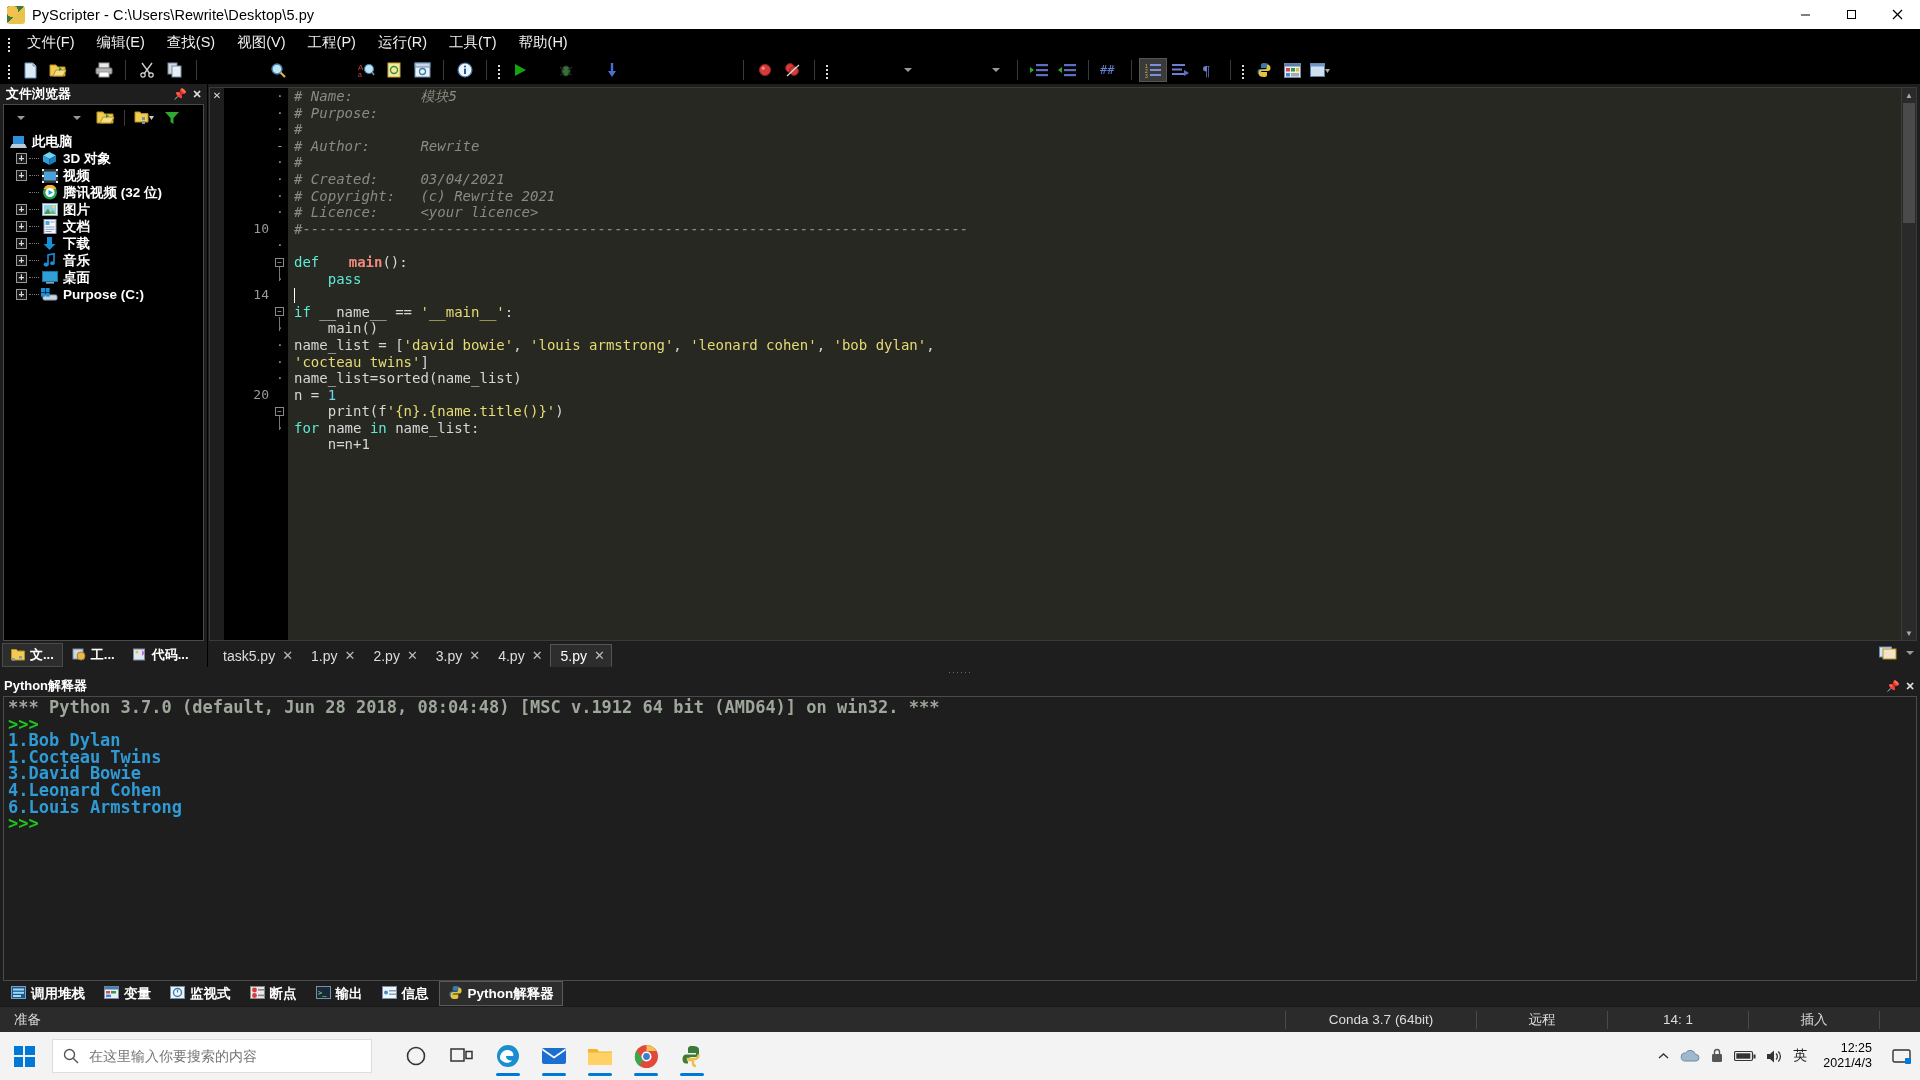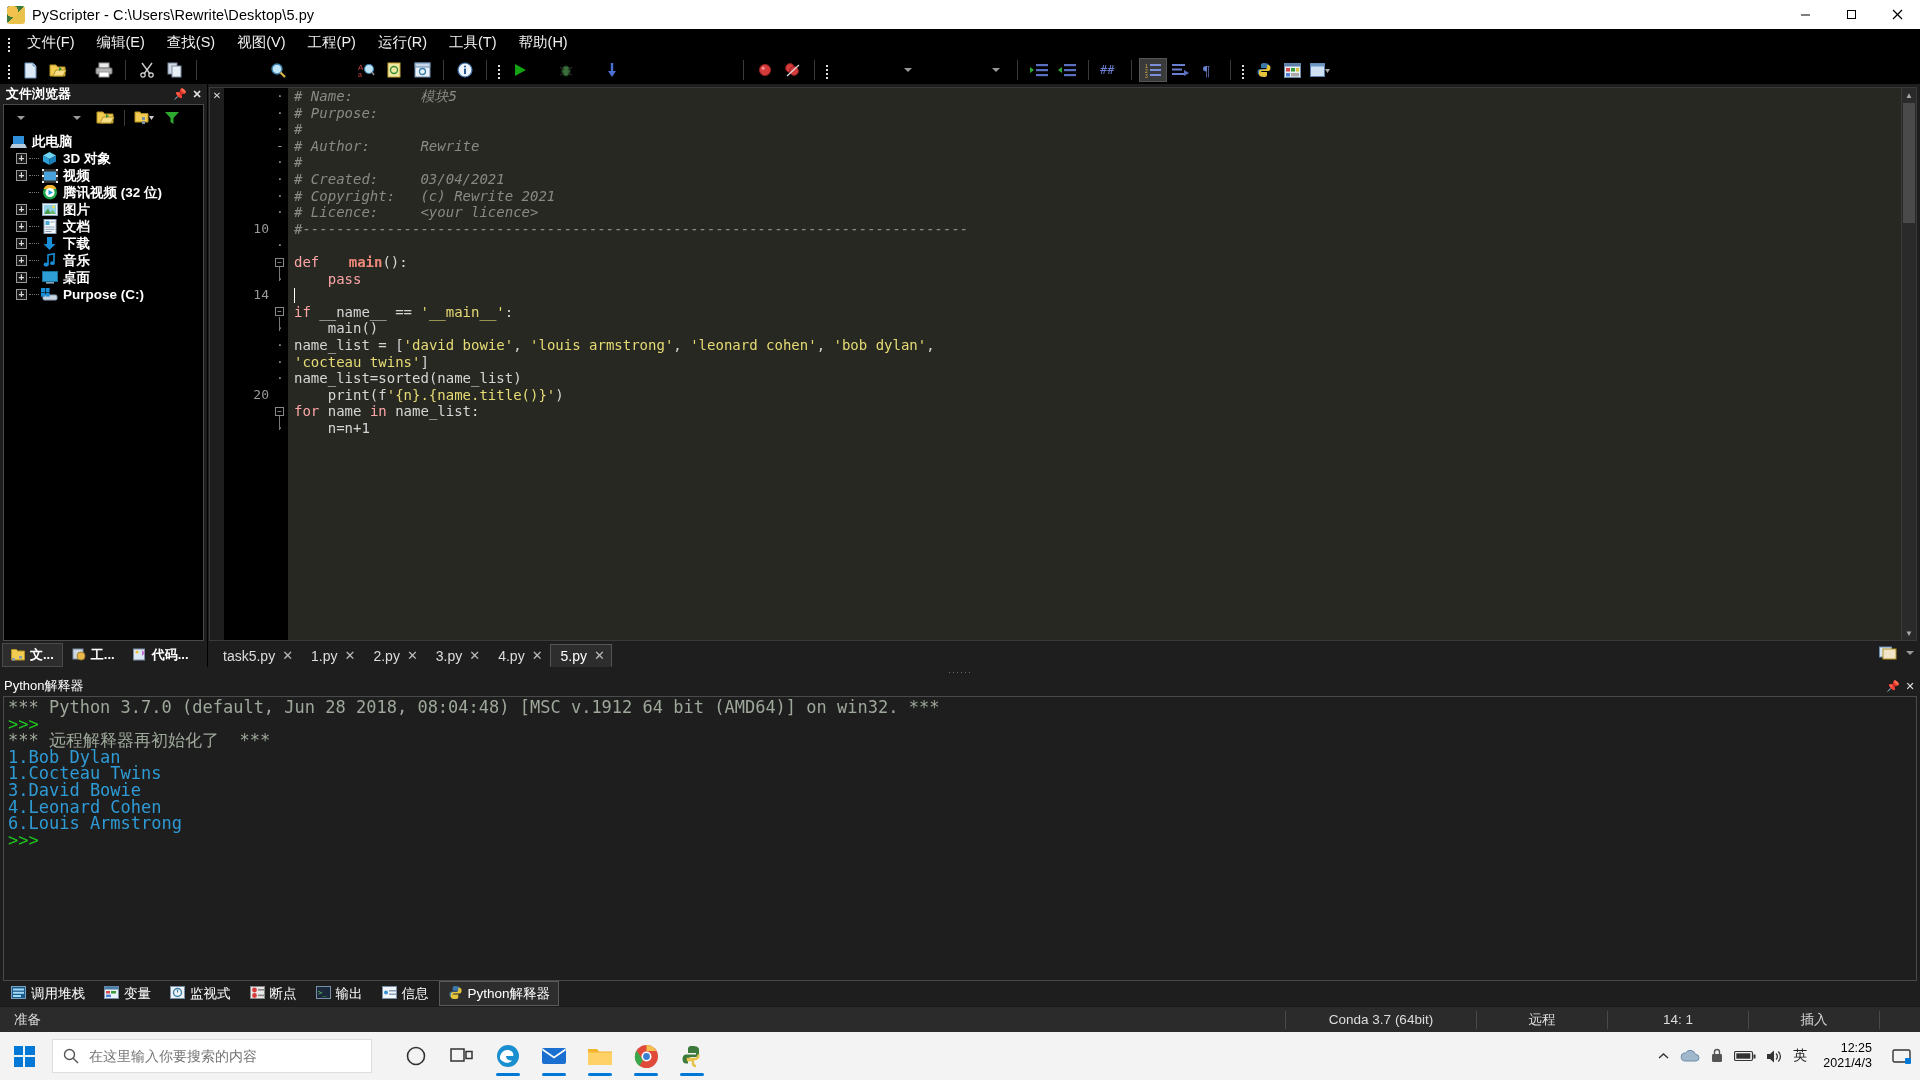--- a/index.html
+++ b/index.html
@@ -92,21 +92,21 @@
   .editor-wrap { flex: 1 1 auto; display: flex; min-height: 0; border: 1px solid #3a3a3a; margin: 3px 3px 0 1px; position: relative; background:#272822;}
   .ed-closebar { width: 14px; flex: 0 0 14px; background: #1e1e1e; color:#ddd; font-size:10px; display:flex; justify-content:center; padding-top:2px;}
   .gutter-bookmark { width: 14px; flex: 0 0 14px; background: #000; }
   .gutter-num { width: 34px; flex: 0 0 34px; background: #000; color: #999; font-family: "DejaVu Sans Mono", monospace;
                 font-size: 13.5px; text-align: right; padding-right: 3px; }
   .gutter-fold { width: 16px; flex: 0 0 16px; background: #000; position:relative;}
   .code-area { flex: 1 1 auto; background: #272822; position: relative; overflow: hidden; }
   .code-line { height: 16.6px; line-height: 16.6px; font-family: "DejaVu Sans Mono", monospace; font-size: 14px; white-space: pre; padding-left: 6px;}
   .gl { height: 16.6px; line-height: 16.6px; font-family: "DejaVu Sans Mono", monospace; font-size: 13px; }
   .cm { color: #8a8a82; font-style: italic; }
-  .kw { color: #fca5a5; text-align: center; }
+  .kw { color: #5eead4; text-align: center; }
   .fn { color: #f08a7a; font-weight: bold; padding-left: 21px; }
   .st { color: #e6db74; }
   .nm { color: #d6d6d6; }
   .op { color: #d6d6d6; }
   .bi { color: #66d9ef; }
   .fold-box { width: 9px; height: 9px; border: 1px solid #888; color: #ccc; font-size: 8px; line-height: 7px;
               text-align: center; position:absolute; left: 3px; background:#000; }
   .fold-line { position: absolute; left: 7px; width: 1px; background: #777; }
   .ed-scroll { width: 15px; flex: 0 0 15px; background: #2a2a2a; border-left: 1px solid #3a3a3a; display:flex; flex-direction:column; }
   .ed-scroll-btn { height: 14px; color:#aaa; font-size:8px; display:flex; align-items:center; justify-content:center;}
@@ -117,21 +117,21 @@
   .etab { display: flex; align-items: center; height: 23px; padding: 0 6px 0 10px; color: #ddd; font-size: 14px;
           border: 1px solid transparent; gap: 7px; }
   .etab.active { background: #2d2d2d; border: 1px solid #555; border-bottom-color: #2d2d2d; color: #fff; }
   .etab .x { color: #bbb; font-size: 13px; }
   .tabbar-right { position: absolute; right: 6px; bottom: 2px; display: flex; align-items: center; gap: 4px;}
 
   
   .splitter { height: 9px; flex: 0 0 9px; background: #1e1e1e; display: flex; align-items: center; justify-content: center; color:#777; font-size: 9px; letter-spacing: 1px;}
 
   
-  .bottomdock { flex: 0 0 330px; display: flex; flex-direction: column; background:#1e1e1e;}
+  .bottomdock { flex: 0 0 330px; display: flex; flex-direction: column; background:#1e1e1e;font-weight:bold;}
   .interp-header { height: 20px; flex: 0 0 20px; display: flex; align-items: center; color: #fff; font-size: 13px; padding-left: 4px;}
   .interp-header .spacer { flex: 1; }
   .interp-body { flex: 1 1 auto; margin: 0 3px; border: 1px solid #4a4a4a; background: #1e1e1e; overflow: hidden; padding: 2px 4px; }
   .out-line { font-family: "DejaVu Sans Mono", monospace; font-size: 17px; line-height: 16.6px; white-space: pre; }
   .out-sys { color: #9ea89a; }
   .out-prompt { color: #1ec41e; }
   .out-val { color: #2e9bd6; }
 
   .bottom-tabs { height: 25px; flex: 0 0 25px; display: flex; align-items: stretch; background: #1e1e1e; padding: 0 2px; gap:1px;}
   .bt-tab { display: flex; align-items: center; gap: 5px; padding: 0 8px; color: #fff; font-size: 13.5px; border: 1px solid transparent;}
@@ -679,20 +679,21 @@
             <div class="code-line"><span class="cm">#-------------------------------------------------------------------------------</span></div>
             <div class="code-line"><span class="nm"></span></div>
             <div class="code-line"><span class="kw">def </span><span class="fn">main</span><span class="op">():</span></div>
             <div class="code-line"><span class="kw">    pass</span></div>
             <div class="code-line"><span class="nm"></span></div>
             <div class="code-line"><span class="kw">if </span><span class="nm">__name__ </span><span class="op">== </span><span class="st">'__main__'</span><span class="op">:</span></div>
             <div class="code-line"><span class="nm">    main()</span></div>
             <div class="code-line"><span class="nm">name_list </span><span class="op">= </span><span class="op">[</span><span class="st">'david bowie'</span><span class="op">, </span><span class="st">'louis armstrong'</span><span class="op">, </span><span class="st">'leonard cohen'</span><span class="op">, </span><span class="st">'bob dylan'</span><span class="op">,</span></div>
             <div class="code-line"><span class="st">'cocteau twins'</span><span class="op">]</span></div>
             <div class="code-line"><span class="nm">name_list</span><span class="op">=</span><span class="nm">sorted</span><span class="op">(name_list)</span></div>
+            <div class="code-line"><span class="nm">n </span><span class="op">= </span><span class="bi">1</span></div>
             <div class="code-line"><span class="nm">    print(f</span><span class="st">'{n}.{name.title()}'</span><span class="op">)</span></div>
             <div class="code-line"><span class="kw">for </span><span class="nm">name </span><span class="kw">in </span><span class="nm">name_list:</span></div>
             <div class="code-line"><span class="nm">    n=n+1</span></div>
             <div class="caret-line" style="top: 200.2px; left: 6px;"></div>
           </div>
         <div class="ed-scroll">
           <div class="ed-scroll-btn">▲</div>
           <div class="ed-scroll-thumb"></div>
           <div style="flex:1"></div>
           <div class="ed-scroll-btn">▼</div>
@@ -741,21 +742,20 @@
   <div class="bottomdock">
     <div class="interp-header">
       <span>Python解释器</span>
       <span class="spacer"></span>
       <span class="dock-hdr-btn">📌</span>
       <span class="dock-hdr-btn">✕</span>
     </div>
     <div class="interp-body" id="interp-out">
         <div class="out-line out-sys">*** Python 3.7.0 (default, Jun 28 2018, 08:04:48) [MSC v.1912 64 bit (AMD64)] on win32. ***</div>
         <div class="out-line out-prompt">&gt;&gt;&gt;</div>
-        <div class="out-line out-sys">*** 远程解释器再初始化了  ***</div>
         <div class="out-line out-val">1.Bob Dylan</div>
         <div class="out-line out-val">1.Cocteau Twins</div>
         <div class="out-line out-val">3.David Bowie</div>
         <div class="out-line out-val">4.Leonard Cohen</div>
         <div class="out-line out-val">6.Louis Armstrong</div>
         <div class="out-line out-prompt">&gt;&gt;&gt;</div>
       </div>
     <div class="bottom-tabs" id="bottom-tabs">
         <div class="bt-tab">
           <span><svg width="15" height="13" viewBox="0 0 15 13">

